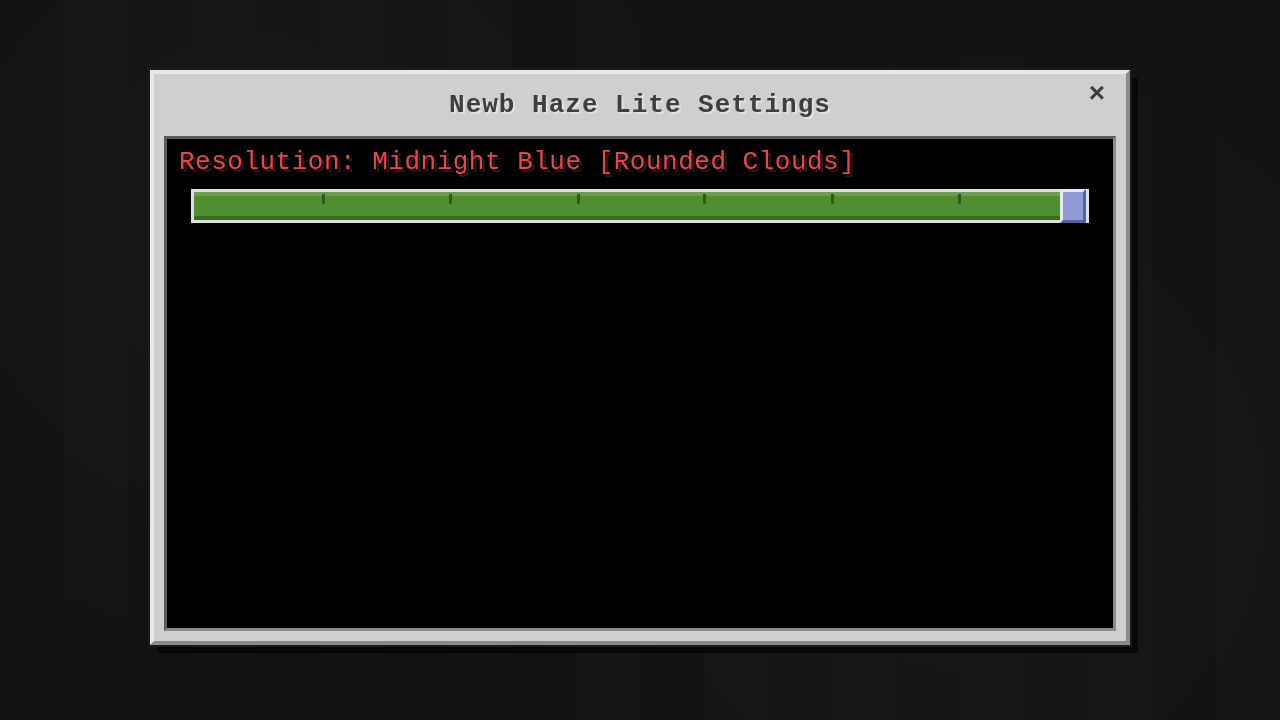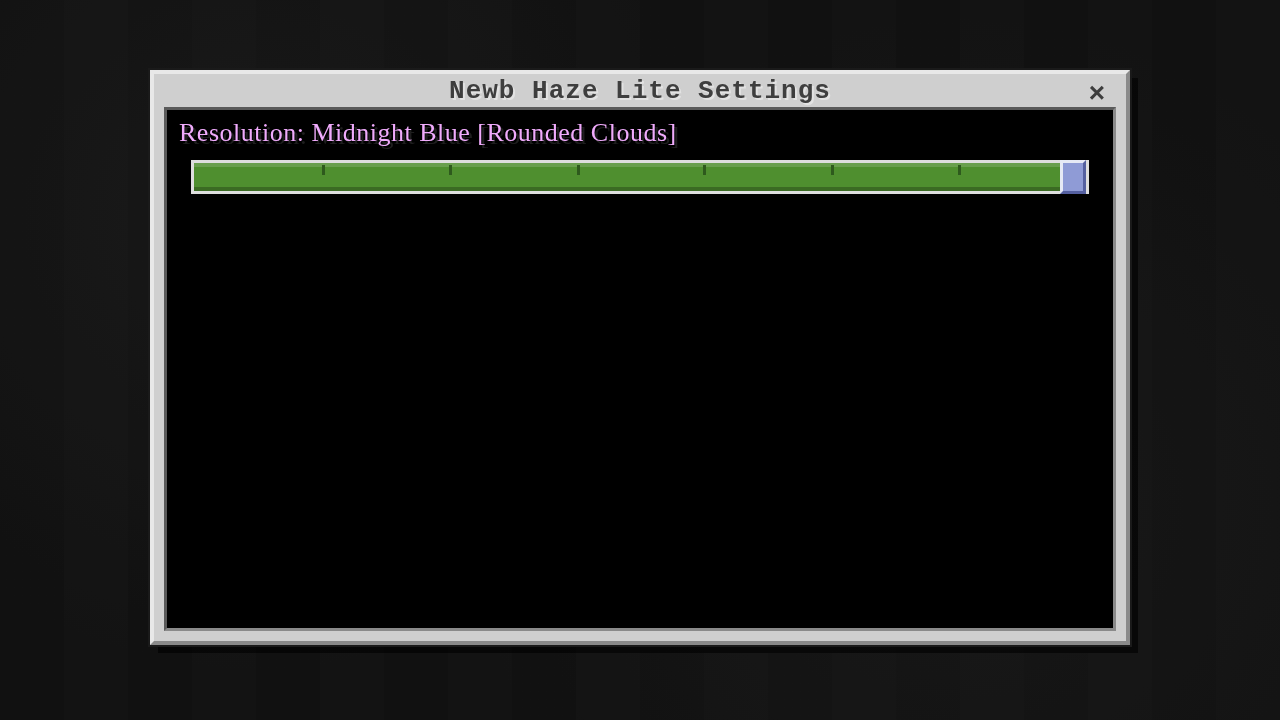--- a/index.html
+++ b/index.html
@@ -39,21 +39,21 @@
     height: 575px;
     background: #cfcfcf;
     border: 4px solid #8a8a8a;
     border-top-color: #e8e8e8;
     border-left-color: #e8e8e8;
     box-shadow: 0 0 0 2px #1a1a1a, 8px 8px 0 rgba(0,0,0,0.6);
     display: flex;
     flex-direction: column;
   }
   .titlebar {
-    height: 33px;
+    height: 62px;
     background: #cfcfcf;
     display: flex;
     align-items: center;
     justify-content: center;
     position: relative;
   }
   .titlebar .title {
     color: #3e3e3e;
     font-size: 26px;
     letter-spacing: 1px;
@@ -78,24 +78,24 @@
   .content {
     flex: 1;
     margin: 0 10px 10px 10px;
     background: #000000;
     border: 3px solid #8a8a8a;
     border-top-color: #5a5a5a;
     border-left-color: #5a5a5a;
     padding: 8px 12px 16px 12px;
   }
   .option-label {
-    color: #f0abfc;
+    color: #ef4444;
     font-size: 26px;
     letter-spacing: 0.5px;
-    font-family: Liberation Serif, serif;
+    font-family: Liberation Mono, monospace;
     text-shadow: 3px 3px 0 #1e1e1e;
     margin: 0 0 12px 0;
   }
 
   
   .slider-wrap {
     margin: 0 12px;
   }
   .slider {
     position: relative;

